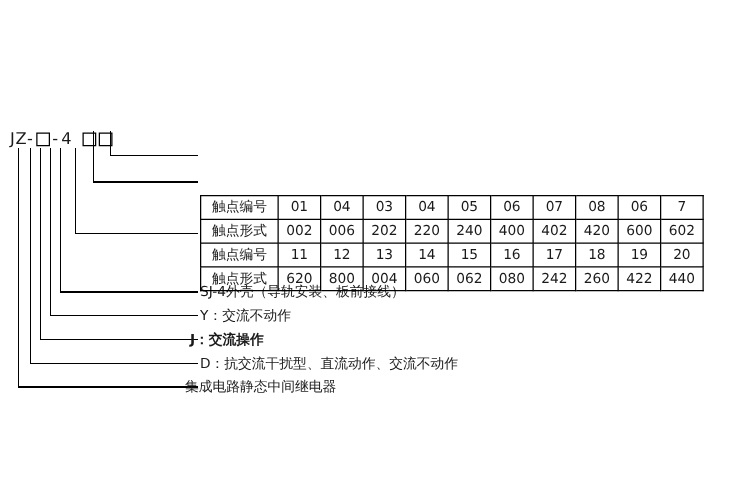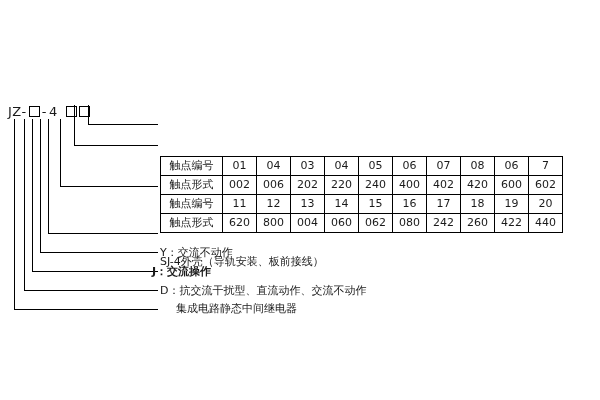--- a/index.html
+++ b/index.html
@@ -60,25 +60,25 @@
 
   
   .note {
     position: absolute;
     font-size: 11px;
     line-height: 13px;
     white-space: nowrap;
   }
   .note-capacity { left: 160px; top: 118px; }
   .note-numform  { left: 160px; top: 139px; }
-  .note-shell    { left: 160px; top: 227px; margin-top: 28px; }
+  .note-shell    { left: 160px; top: 227px; }
   .note-y        { left: 160px; top: 246px; }
   .note-j        { left: 152px; top: 265px; font-weight: bold; }
   .note-d        { left: 160px; top: 284px; }
-  .note-main     { left: 176px; top: 303px; font-family: Liberation Mono, monospace; }
+  .note-main     { left: 148px; top: 303px; }
 
   
   .tbl-wrap {
     position: absolute;
     left: 160px;
     top: 156px;
   }
   table.contact-table {
     border-collapse: collapse;
     font-size: 11px;

